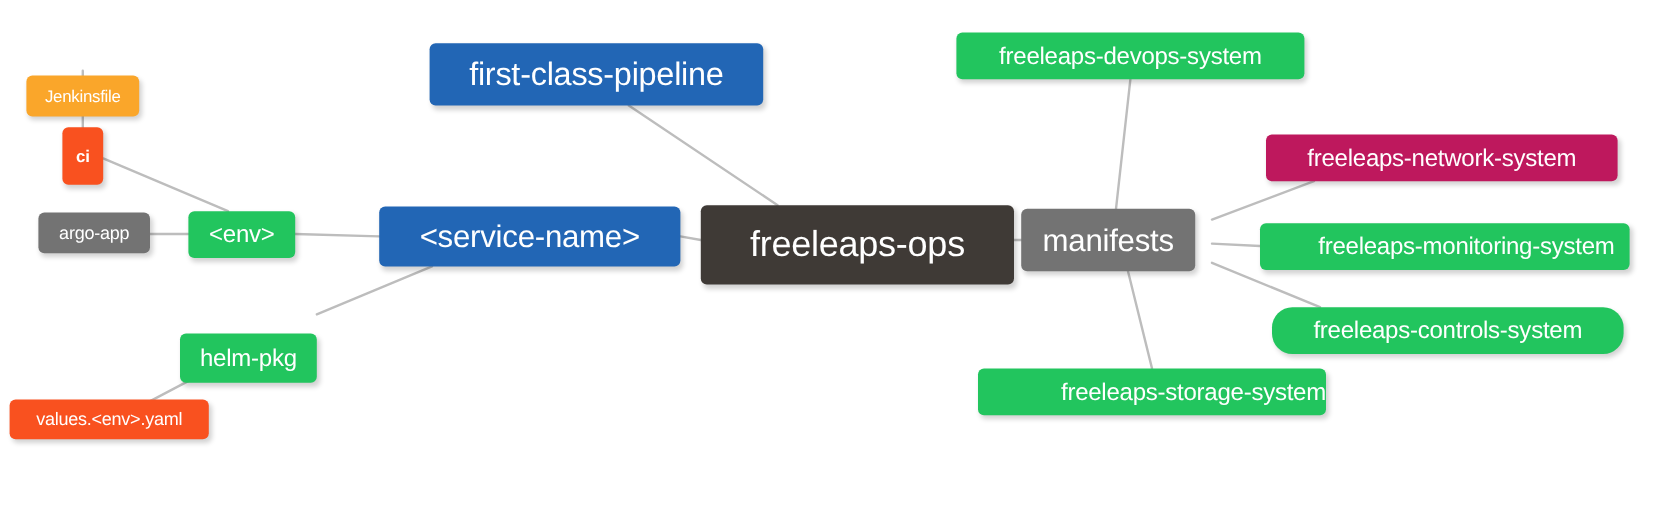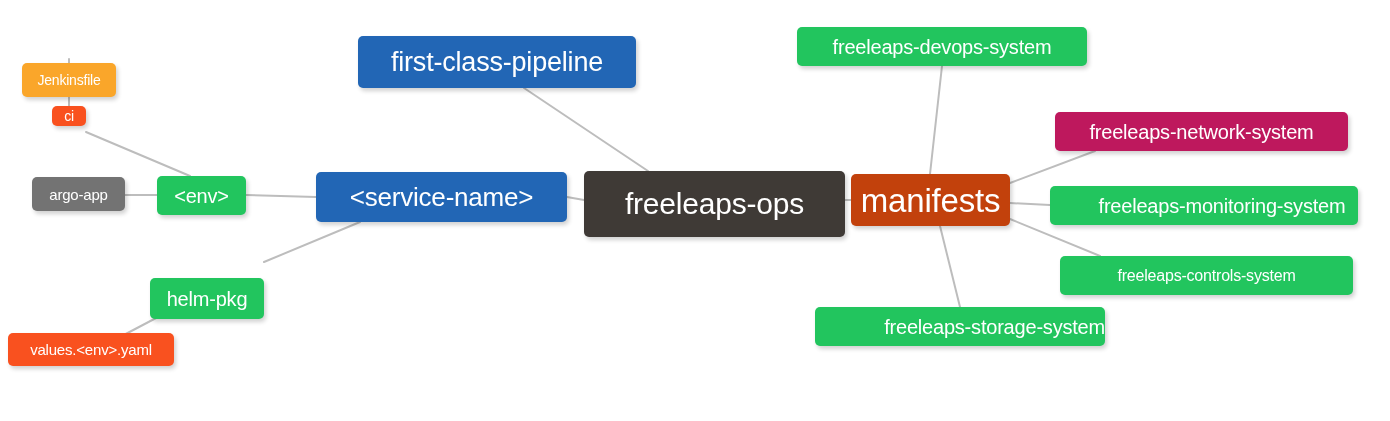--- a/index.html
+++ b/index.html
@@ -62,21 +62,21 @@
       <line x1="1010" y1="183" x2="1095" y2="151" stroke="#bdbdbd" stroke-width="2" stroke-linecap="round"></line>
       <line x1="1010" y1="203" x2="1050" y2="205" stroke="#bdbdbd" stroke-width="2" stroke-linecap="round"></line>
       <line x1="1010" y1="219" x2="1100" y2="256" stroke="#bdbdbd" stroke-width="2" stroke-linecap="round"></line>
       <line x1="940" y1="226" x2="960" y2="307" stroke="#bdbdbd" stroke-width="2" stroke-linecap="round"></line>
     </svg>
 
   <div id="node-layer">
       <div class="mm-node" style="left: 22px; top: 25px; width: 94px; height: 34px; background: rgb(250, 166, 42); font-size: 14px; margin-top: 38px;">
         <span class="mm-label">Jenkinsfile</span>
       </div>
-      <div class="mm-node" style="left: 52px; top: 106px; width: 34px; height: 20px; background: rgb(249, 81, 31); font-size: 14px;">
+      <div class="mm-node" style="left: 52px; top: 106px; width: 34px; height: 48px; background: rgb(249, 81, 31); font-size: 14px; font-weight: bold;">
         <span class="mm-label">ci</span>
       </div>
       <div class="mm-node" style="left: 32px; top: 177px; width: 93px; height: 34px; background: #737373; font-size: 15px;">
         <span class="mm-label">argo-app</span>
       </div>
       <div class="mm-node" style="left: 157px; top: 176px; width: 89px; height: 39px; background: rgb(34, 197, 94); font-size: 20px;">
         <span class="mm-label">&lt;env&gt;</span>
       </div>
       <div class="mm-node" style="left: 150px; top: 256px; width: 114px; height: 41px; background: rgb(34, 197, 94); font-size: 20px; margin-top: 22px;">
         <span class="mm-label">helm-pkg</span>
@@ -86,33 +86,33 @@
       </div>
       <div class="mm-node" style="left: 314px; top: 36px; width: 278px; height: 52px; background: rgb(34, 102, 181); font-size: 27px; margin-left: 44px;">
         <span class="mm-label">first-class-pipeline</span>
       </div>
       <div class="mm-node" style="left: 316px; top: 172px; width: 251px; height: 50px; background: rgb(34, 102, 181); font-size: 26px;">
         <span class="mm-label">&lt;service-name&gt;</span>
       </div>
       <div class="mm-node" style="left: 584px; top: 171px; width: 261px; height: 66px; background: rgb(63, 58, 54); font-size: 30px;">
         <span class="mm-label">freeleaps-ops</span>
       </div>
-      <div class="mm-node" style="left: 851px; top: 174px; width: 159px; height: 52px; background: #c2410c; font-size: 33px;">
+      <div class="mm-node" style="left: 851px; top: 174px; width: 145px; height: 52px; background: #737373; font-size: 26px;">
         <span class="mm-label">manifests</span>
       </div>
       <div class="mm-node" style="left: 797px; top: 27px; width: 290px; height: 39px; background: rgb(34, 197, 94); font-size: 20px;">
         <span class="mm-label">freeleaps-devops-system</span>
       </div>
       <div class="mm-node" style="left: 1055px; top: 112px; width: 293px; height: 39px; background: #be185d; font-size: 20px;">
         <span class="mm-label">freeleaps-network-system</span>
       </div>
       <div class="mm-node" style="left: 1050px; top: 186px; width: 308px; height: 39px; background: rgb(34, 197, 94); font-size: 20px; padding-left: 36px;">
         <span class="mm-label">freeleaps-monitoring-system</span>
       </div>
-      <div class="mm-node" style="left: 1060px; top: 256px; width: 293px; height: 39px; background: rgb(34, 197, 94); font-size: 16px;">
+      <div class="mm-node" style="left: 1060px; top: 256px; width: 293px; height: 39px; background: rgb(34, 197, 94); font-size: 20px; border-radius: 17px;">
         <span class="mm-label">freeleaps-controls-system</span>
       </div>
       <div class="mm-node" style="left: 815px; top: 307px; width: 290px; height: 39px; background: rgb(34, 197, 94); font-size: 20px; justify-content: flex-end;">
         <span class="mm-label">freeleaps-storage-system</span>
       </div>
     </div>
 
 </div>
 
 </body></html>

